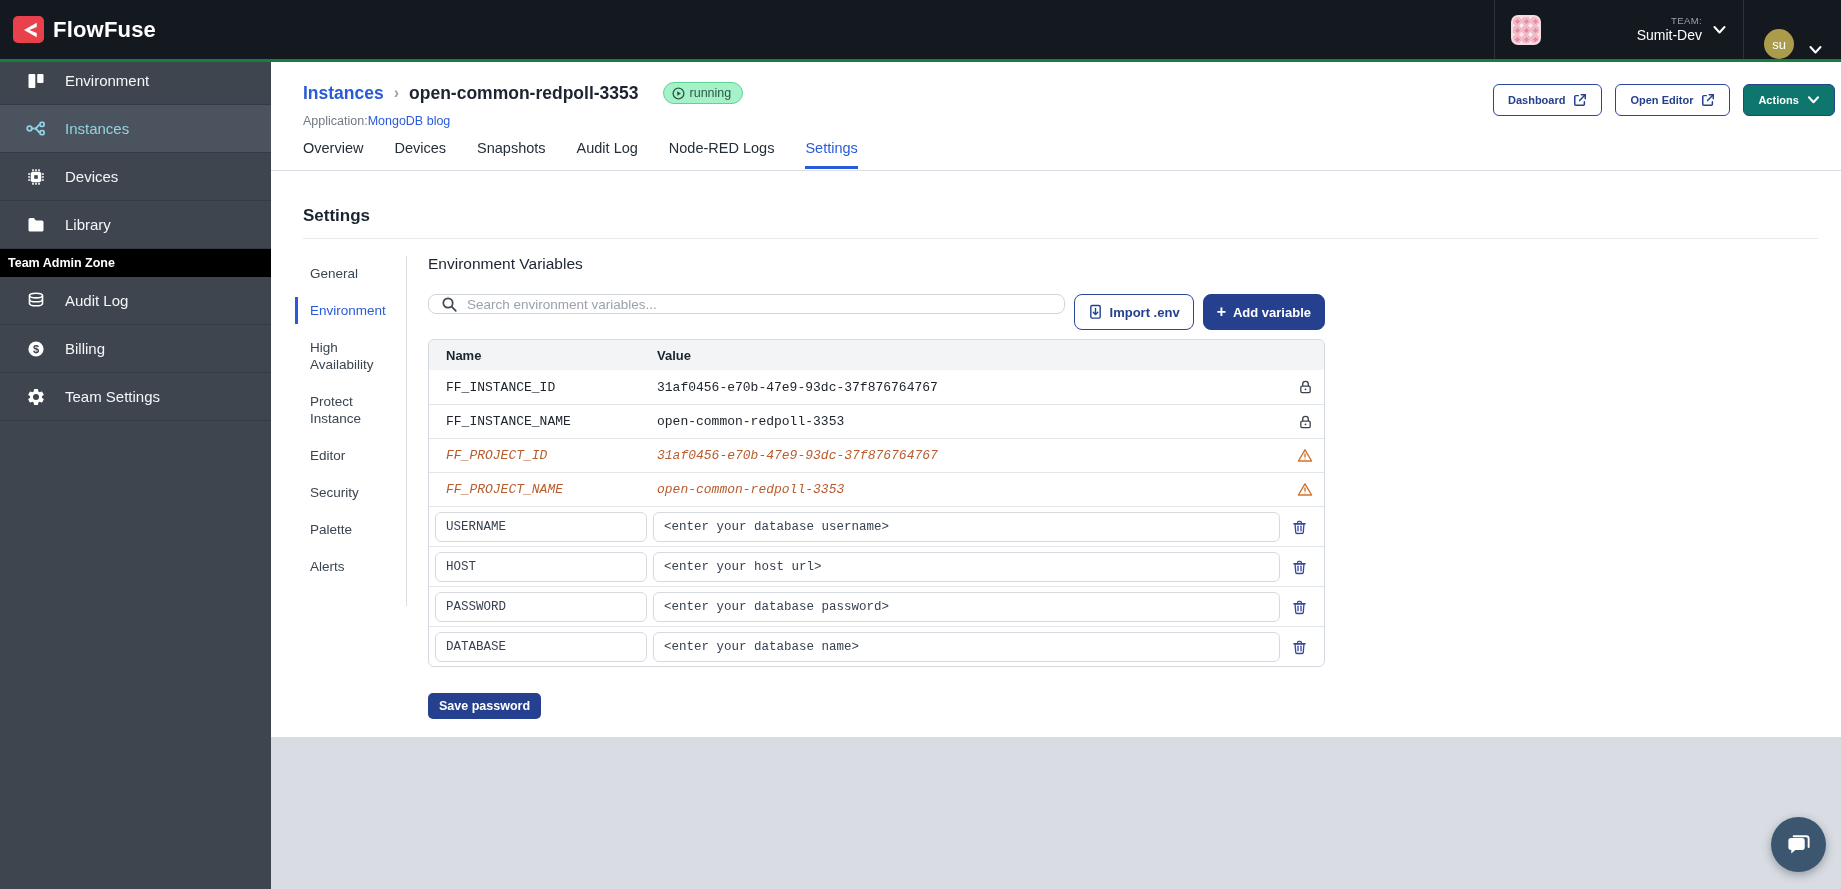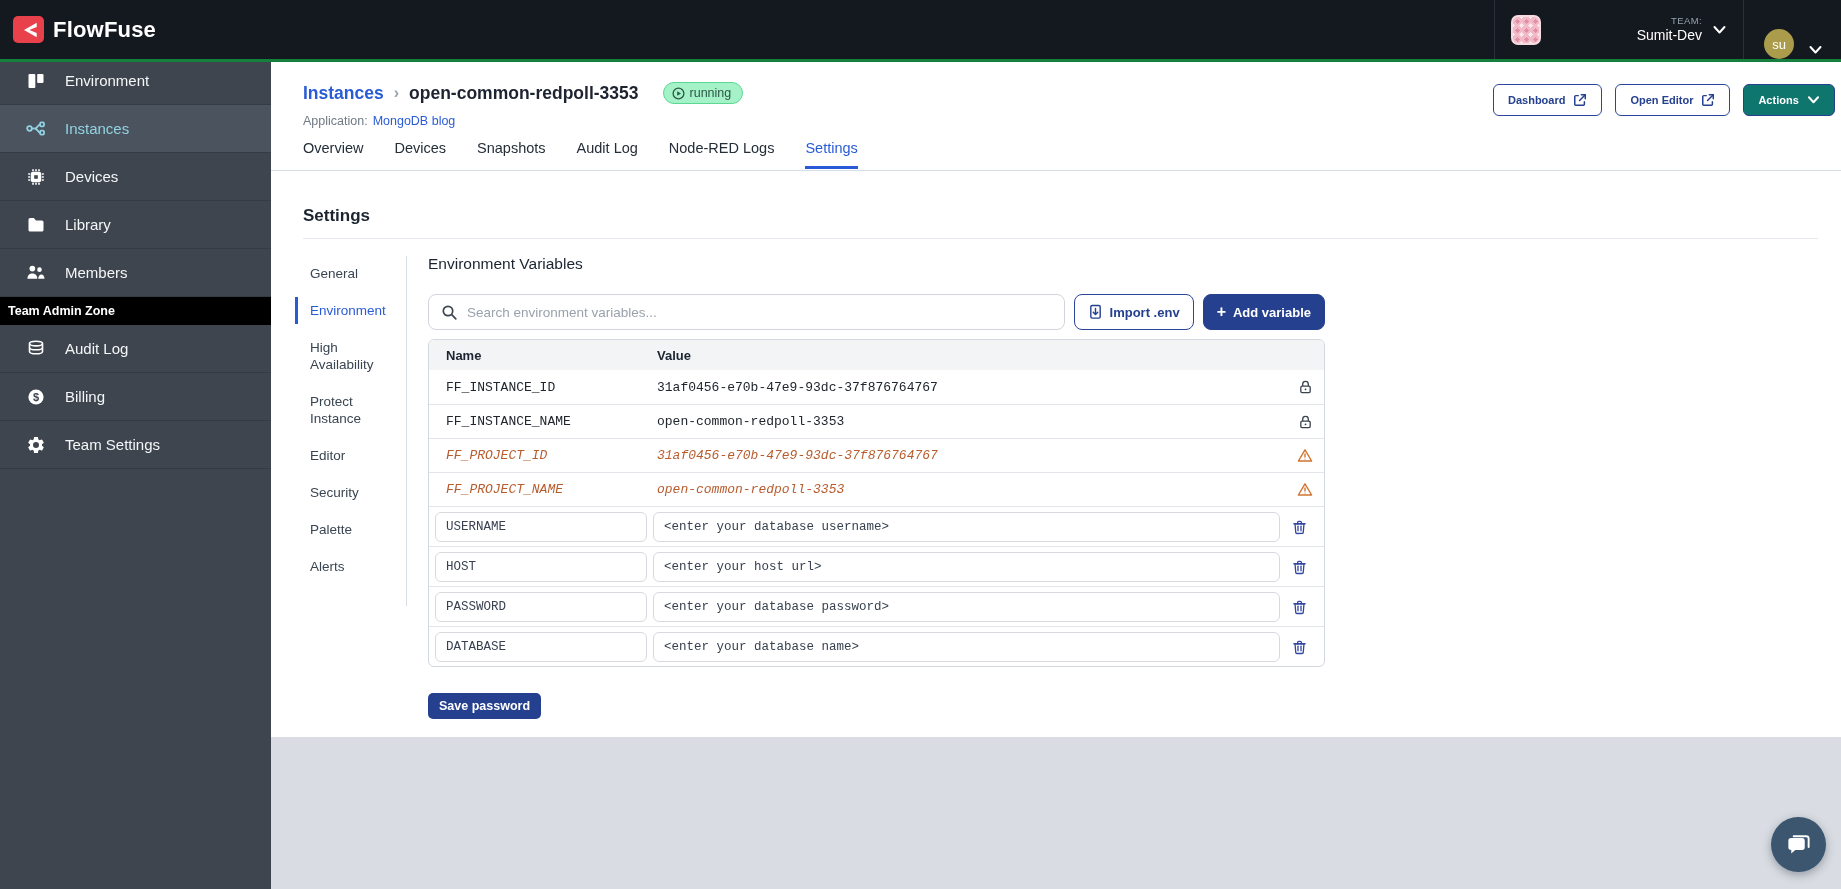--- a/index.html
+++ b/index.html
@@ -68,21 +68,21 @@
   
   .crumb-row { position:absolute; left:303px; top:82px; display:flex; align-items:center; gap:10px; }
   .crumb-link { color:#2a5bd7; font-size:17.5px; font-weight:bold; text-decoration:none; cursor:pointer; }
   .crumb-sep { color:#9aa3ad; font-size:16px; font-weight:bold; }
   .crumb-title { color:#1d2330; font-size:17.5px; font-weight:bold; }
   .status-badge {
     margin-left:14px; display:flex; align-items:center; gap:5px;
     background:#a5f2c8; border:1px solid #5cd793; color:#2d5747;
     font-size:12.5px; border-radius:12px; padding:3px 11px 3px 8px;
   }
-  .app-row { position:absolute; left:303px; top:114px; font-size:12.5px; display:flex; gap:5px; }
+  .app-row { position:absolute; left:303px; top:114px; font-size:12.5px; display:flex; }
   .app-label { color:#717a85; }
   .app-link { color:#2a5bd7; cursor:pointer; }
   .header-actions { position:absolute; top:84px; left:1493px; display:flex; gap:13px; }
   .btn { display:flex; align-items:center; justify-content:center; gap:8px;
     height:32px; border-radius:6px; font-size:11px; font-weight:bold;
     padding:0 14px; cursor:pointer; background:#fff;
     border:1.5px solid #2c459c; color:#24408f; }
   .btn.filled { background:#0f766e; color:#fff; border-color:#24408f;justify-content:center; }
   
   .tabs { position:absolute; left:303px; top:140px; display:flex; gap:31px; }
@@ -97,21 +97,21 @@
   .snav-item {
     border-left:3px solid transparent; padding:5px 0 5px 12px; margin-bottom:10px;
     font-size:13.5px; color:#3a4552; line-height:17px; cursor:pointer; width:100px;
   }
   .snav-item.active { color:#2a5bd7; border-left-color:#2a5bd7; }
   .settings-vrule { position:absolute; left:406px; top:256px; width:1px; height:350px; background:#d9dee4; }
   
   .env-col { position:absolute; left:428px; top:255px; width:897px; }
   .env-title { font-size:15.5px; font-weight:normal; color:#1b2430; margin-bottom:21px; }
   .env-toolbar { display:flex; gap:9px; margin-bottom:9px; }
-  .search-box { flex:1; height:36px; border:1px solid #d1d5db; border-radius:8px;
+  .search-box { flex:1; height:20px; border:1px solid #d1d5db; border-radius:8px;
     display:flex; align-items:center; padding:0 12px; gap:9px; background:#fff; }
   .search-box input { border:none; outline:none; flex:1; font-size:13.5px;
     font-family:"Liberation Sans",sans-serif; color:#374151; background:transparent; }
   .search-box input::placeholder { color:#9aa2ac; }
   .tool-btn { height:36px; border-radius:8px; display:flex; align-items:center; gap:7px;
     padding:0 13px; font-size:13px; font-weight:bold; cursor:pointer; background:#fff;
     border:1.5px solid #2c459c; color:#24408f; }
   .tool-btn.filled { background:#24408f; color:#fff; border-color:#24408f; }
   .plus-glyph { font-size:16px; font-weight:bold; line-height:1; }
   
@@ -208,31 +208,20 @@
     </span>
     <span>Devices</span>
   </div>
   <div class="side-item">
     <span class="s-ico">
       <svg width="20" height="20" viewBox="0 0 20 20">
           <path fill="currentColor" d="M2.5 4.6A1.6 1.6 0 0 1 4.1 3h3.8l2 2.4h6A1.6 1.6 0 0 1 17.5 7v8a1.6 1.6 0 0 1-1.6 1.6H4.1A1.6 1.6 0 0 1 2.5 15z"></path>
         </svg>
     </span>
     <span>Library</span>
-  </div>
-  <div class="side-item">
-    <span class="s-ico">
-      <svg width="21" height="21" viewBox="0 0 20 20" fill="currentColor">
-          <circle cx="7" cy="6.3" r="2.7"></circle>
-          <circle cx="13.8" cy="7.3" r="2.2"></circle>
-          <path d="M2.3 16c0-3.2 2.1-5 4.7-5s4.7 1.8 4.7 5z"></path>
-          <path d="M12.6 16c.1-2.5 1.2-4.1 3-4.1 1.6 0 2.8 1.4 3 4.1z"></path>
-        </svg>
-    </span>
-    <span>Members</span>
   </div>
 
   <div class="admin-zone">Team Admin Zone</div>
 
   <div class="side-item">
     <span class="s-ico">
       <svg width="20" height="20" viewBox="0 0 20 20" fill="none" stroke="currentColor" stroke-width="1.6">
           <ellipse cx="10" cy="4.6" rx="6.5" ry="2.3"></ellipse>
           <path d="M3.5 4.6v3.9c0 1.3 2.9 2.3 6.5 2.3s6.5-1 6.5-2.3V4.6"></path>
           <path d="M3.5 8.5v4c0 1.3 2.9 2.3 6.5 2.3s6.5-1 6.5-2.3v-4"></path>

